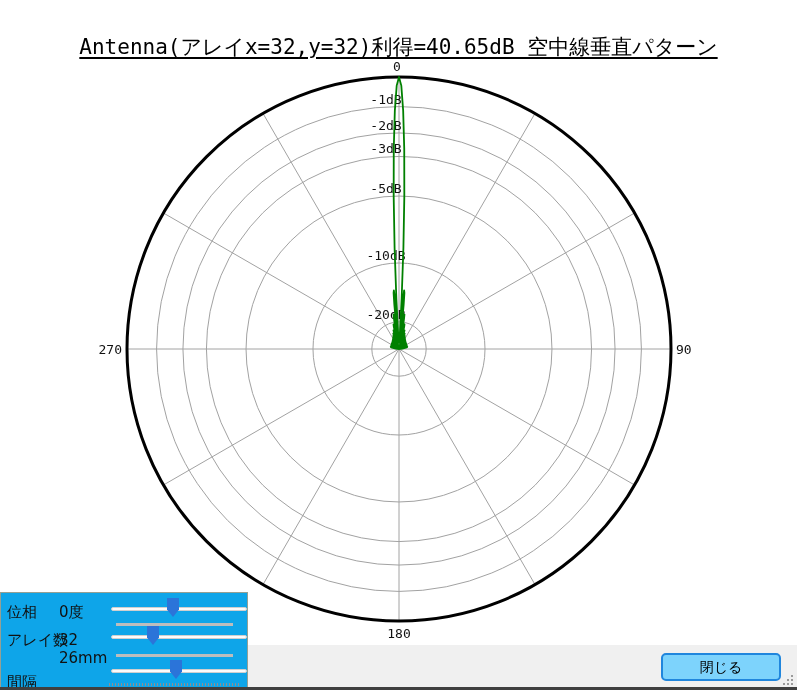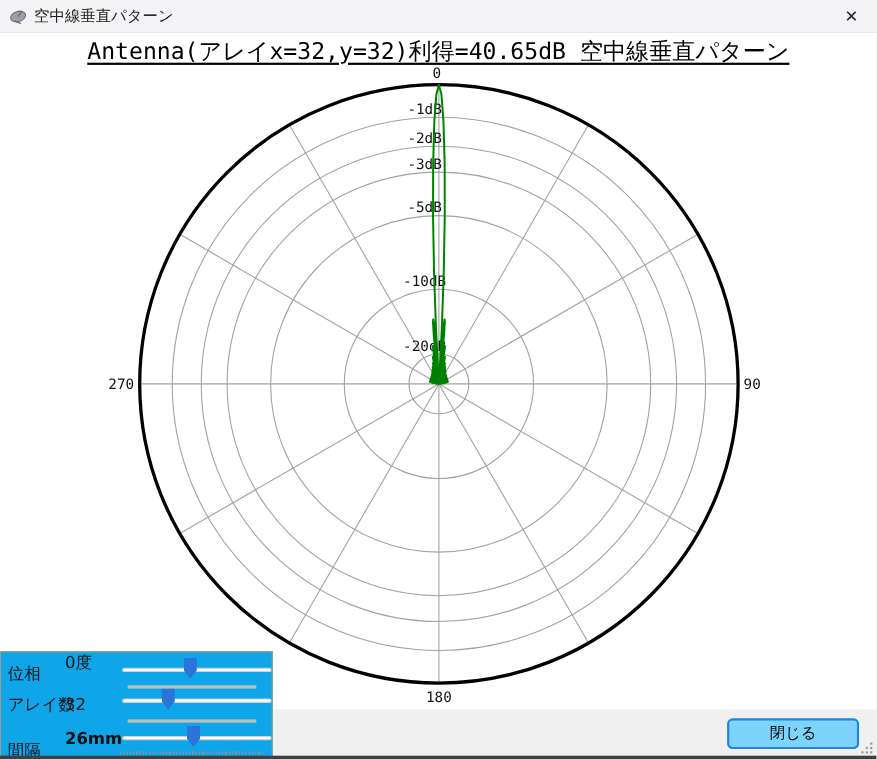--- a/index.html
+++ b/index.html
@@ -38,40 +38,31 @@
          border:1px solid #94a094;box-sizing:border-box;}
   .ctl-label{position:absolute;left:6px;font-size:15px;color:#111;white-space:nowrap;}
   .ctl-value{position:absolute;left:58px;font-size:15px;color:#111;white-space:nowrap;}
   .track{position:absolute;left:110px;width:136px;height:4px;background:#fbfbfb;
          border:1px solid #cfcfcf;border-radius:2px;box-sizing:border-box;cursor:pointer;}
   .ticks{position:absolute;height:3px;background:#bdbdbd;}
   .ticks.dashed{background:repeating-linear-gradient(90deg,#8f8f8f 0 1px,transparent 1px 3px);}
   .thumb{position:absolute;width:12px;height:19px;background:#2b74d9;
          clip-path:polygon(0 0,100% 0,100% 60%,50% 100%,0 60%);cursor:pointer;}
 
-  .r1-label{top:10px;} .r1-value{top:0;text-align:center;} .r1-track{top:14px;} .r1-ticks{top:30px;left:115px;width:117px;} .r1-thumb{top:5px;}
+  .r1-label{top:10px;} .r1-value{top:10px;text-align:center;} .r1-track{top:14px;} .r1-ticks{top:30px;left:115px;width:117px;} .r1-thumb{top:5px;}
   .r2-label{top:38px;} .r2-value{top:38px;} .r2-track{top:42px;} .r2-ticks{top:61px;left:115px;width:117px;} .r2-thumb{top:33px;}
-  .r3-label{top:80px;} .r3-value{top:69px;font-weight:bold;} .r3-track{top:76px;} .r3-ticks{top:90px;left:108px;width:130px;} .r3-thumb{top:67px;}
+  .r3-label{top:80px;} .r3-value{top:56px;} .r3-track{top:76px;} .r3-ticks{top:90px;left:108px;width:130px;} .r3-thumb{top:67px;}
 
   .bottombar{position:absolute;left:0;top:687px;width:797px;height:3px;background:#3f3f3f;}
 </style>
 </head>
 <body>
 
 <div id="win">
 
-  <div class="titlebar">
-    <svg class="appicon" viewBox="0 0 17 17">
-      <ellipse cx="8.5" cy="8" rx="7" ry="4.6" transform="rotate(-18 8.5 8)" fill="#9aa0a8" stroke="#6b7078" stroke-width="1"></ellipse>
-      <line x1="8.5" y1="8" x2="12" y2="3" stroke="#6b7078" stroke-width="1.2"></line>
-      <line x1="5" y1="12" x2="11" y2="14.5" stroke="#6b7078" stroke-width="1.2"></line>
-    </svg>
-    <span class="apptitle">空中線垂直パターン</span>
-    <span class="closebtn">✕</span>
-  </div>
 
   <div class="charttitle">Antenna(アレイx=32,y=32)利得=40.65dB 空中線垂直パターン</div>
 
   <svg id="polar" width="797" height="620">
       <line x1="399" y1="319" x2="399" y2="47" stroke="#a2a2a2" stroke-width="1"></line>
       <line x1="399" y1="319" x2="535" y2="83.44109017063266" stroke="#a2a2a2" stroke-width="1"></line>
       <line x1="399" y1="319" x2="634.5589098293673" y2="182.99999999999997" stroke="#a2a2a2" stroke-width="1"></line>
       <line x1="399" y1="319" x2="671" y2="319" stroke="#a2a2a2" stroke-width="1"></line>
       <line x1="399" y1="319" x2="634.5589098293674" y2="454.99999999999994" stroke="#a2a2a2" stroke-width="1"></line>
       <line x1="399" y1="319" x2="535" y2="554.5589098293674" stroke="#a2a2a2" stroke-width="1"></line>

